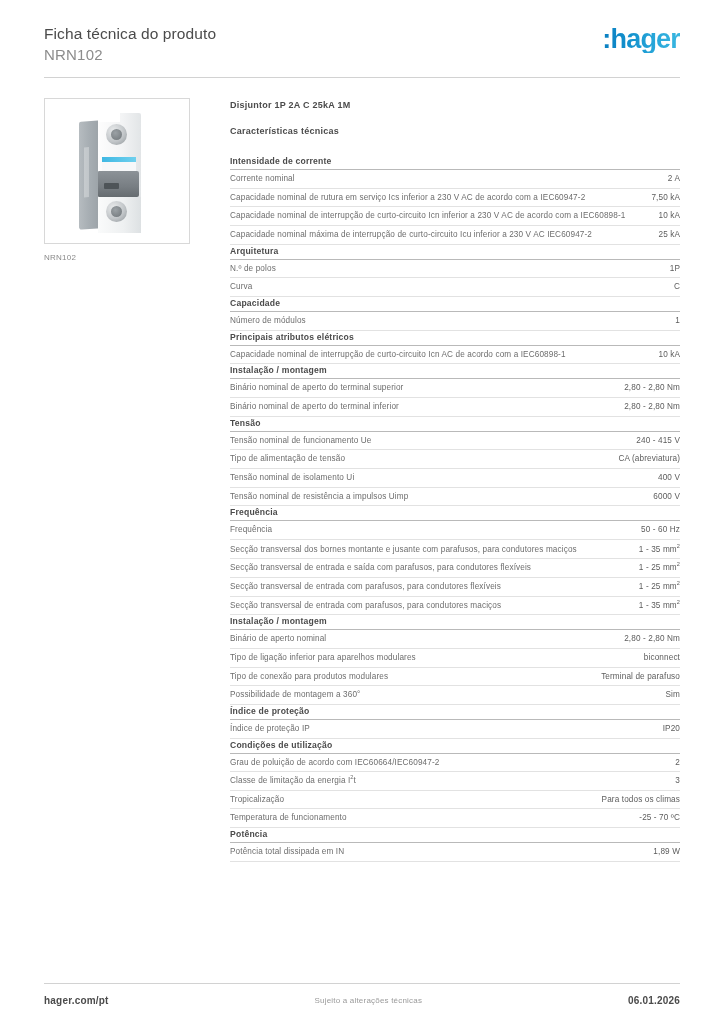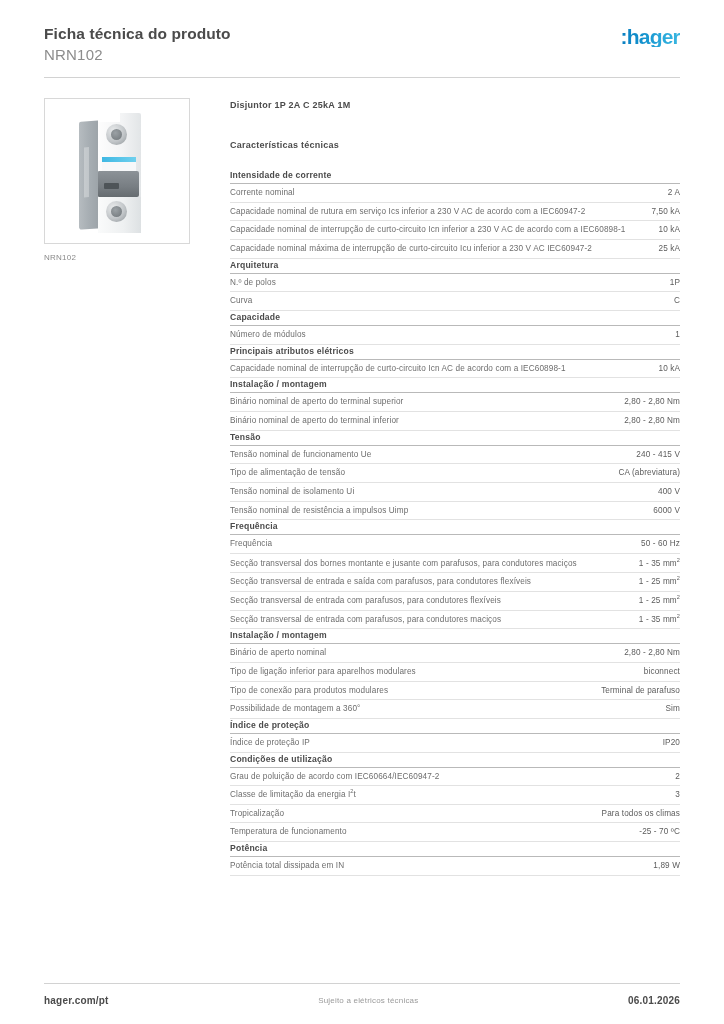--- a/index.html
+++ b/index.html
@@ -28,35 +28,35 @@
   .header {
     display: flex;
     align-items: flex-start;
     justify-content: space-between;
     padding-top: 22px;
     padding-bottom: 12px;
   }
   .header-titles { padding-top: 2px; }
   .doc-title {
     font-size: 15.5px;
-    font-weight: bold;
+    font-weight: normal;
     color: #4b4b4b;
     letter-spacing: 0.1px;
     line-height: 1.35;
   }
   .doc-subtitle {
     font-size: 15px;
     font-weight: normal;
     color: #8c8c8c;
     line-height: 1.35;
     letter-spacing: 0.2px;
   }
 
   .brand-logo {
-    font-size: 21px;
+    font-size: 27px;
     font-weight: bold;
     letter-spacing: -0.8px;
     line-height: 1;
     padding-top: 4px;
     background: linear-gradient(90deg, #0a7fc1 0%, #1391cd 35%, #29a8da 70%, #39b6e0 100%);
     -webkit-background-clip: text;
     background-clip: text;
     color: transparent;
     -webkit-text-fill-color: transparent;
   }
@@ -186,21 +186,21 @@
     flex: 1 1 auto;
     padding-left: 40px;
     padding-top: 4px;
   }
 
   .product-name {
     font-size: 9px;
     font-weight: bold;
     color: #4b4b4b;
     letter-spacing: 0.25px;
-    margin-bottom: 30px;
+    margin-bottom: 16px;
   }
   .specs-heading {
     font-size: 9px;
     font-weight: bold;
     color: #4b4b4b;
     letter-spacing: 0.25px;
     margin-bottom: 20px;
   }
 
   .spec-group { margin-bottom: 1px; }
@@ -460,18 +460,18 @@
           </div>
         </div>
     </div>
 
   </div>
 
   <div class="footer">
     <div class="footer-rule"></div>
     <div class="footer-inner">
       <div class="footer-left">hager.com/pt</div>
-      <div class="footer-center">Sujeito a elétricos técnicas</div>
+      <div class="footer-center">Sujeito a alterações técnicas</div>
       <div class="footer-right">06.01.2026</div>
     </div>
   </div>
 
 </div>
 
 </body></html>

